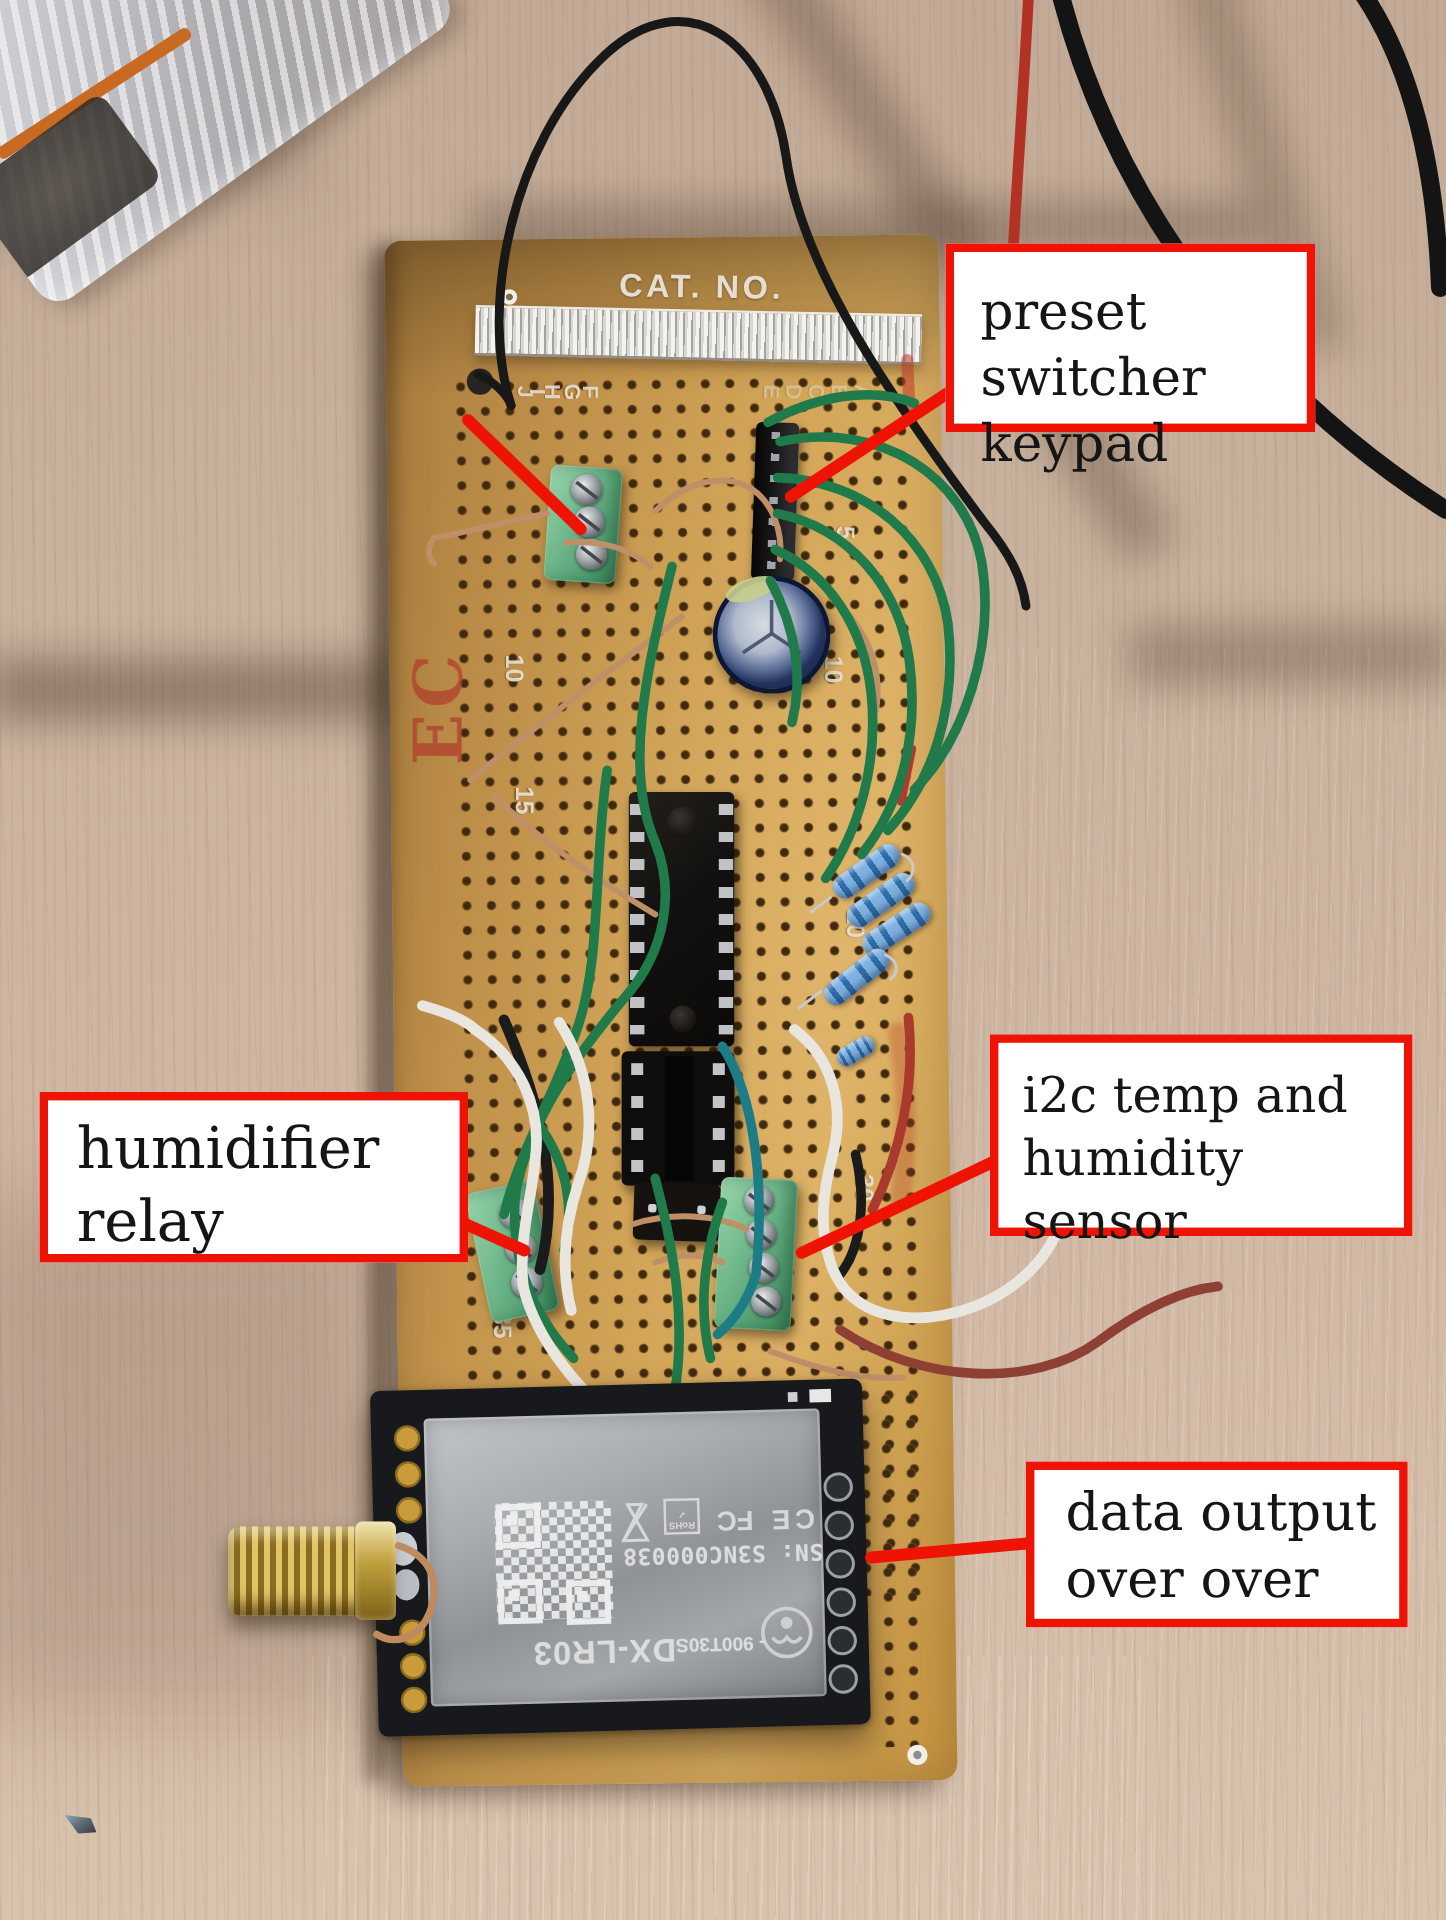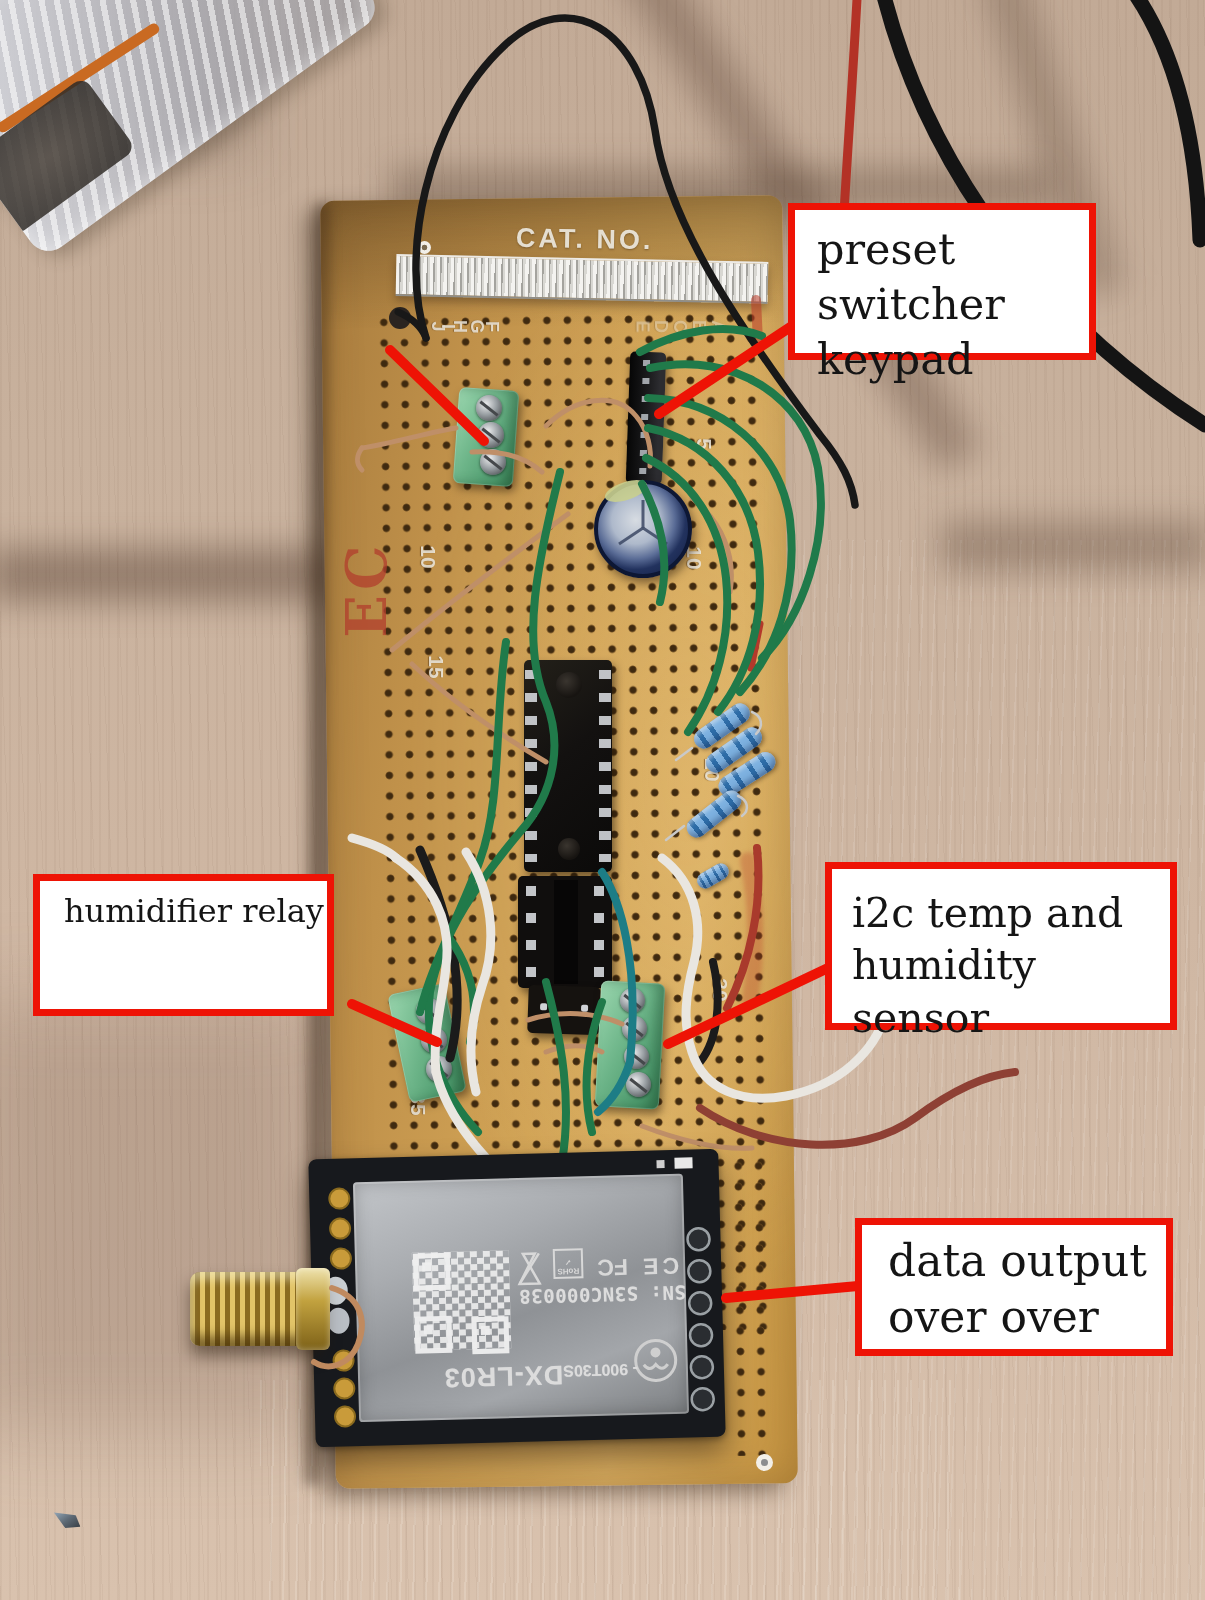--- a/index.html
+++ b/index.html
@@ -366,24 +366,24 @@
   <svg width="1205" height="1600" style="z-index:55;pointer-events:none;">
     <g stroke="#ee1305" stroke-width="10" stroke-linecap="round">
       <path d="M 390,350 L 484,441"></path>
       <path d="M 798,322 L 659,414"></path>
       <path d="M 352,1004 L 437,1042"></path>
       <path d="M 828,968 L 668,1044"></path>
       <path d="M 858,1286 L 726,1298"></path>
     </g>
   </svg>
 
-  <div class="label-box" style="left:788px;top:203px;width:308px;height:157px;font-size:43px;padding:12px 0 0 22px;">
+  <div class="label-box" style="left:788px;top:203px;width:308px;height:157px;font-size:43px;padding:23px 0 0 22px;">
     <span>preset switcher keypad</span>
   </div>
-  <div class="label-box" style="left:33px;top:874px;width:301px;height:142px;font-size:32px;padding:10px 0 0 24px;">
+  <div class="label-box" style="left:33px;top:910px;width:357px;height:142px;font-size:48px;padding:10px 0 0 24px;">
     <span>humidifier relay</span>
   </div>
   <div class="label-box" style="left:825px;top:862px;width:352px;height:168px;font-size:41px;padding:18px 0 0 20px;">
     <span>i2c temp and humidity sensor</span>
   </div>
   <div class="label-box" style="left:855px;top:1218px;width:318px;height:138px;font-size:44px;padding:8px 0 0 26px;">
     <span>data output over over</span>
   </div>
 
 </div>

